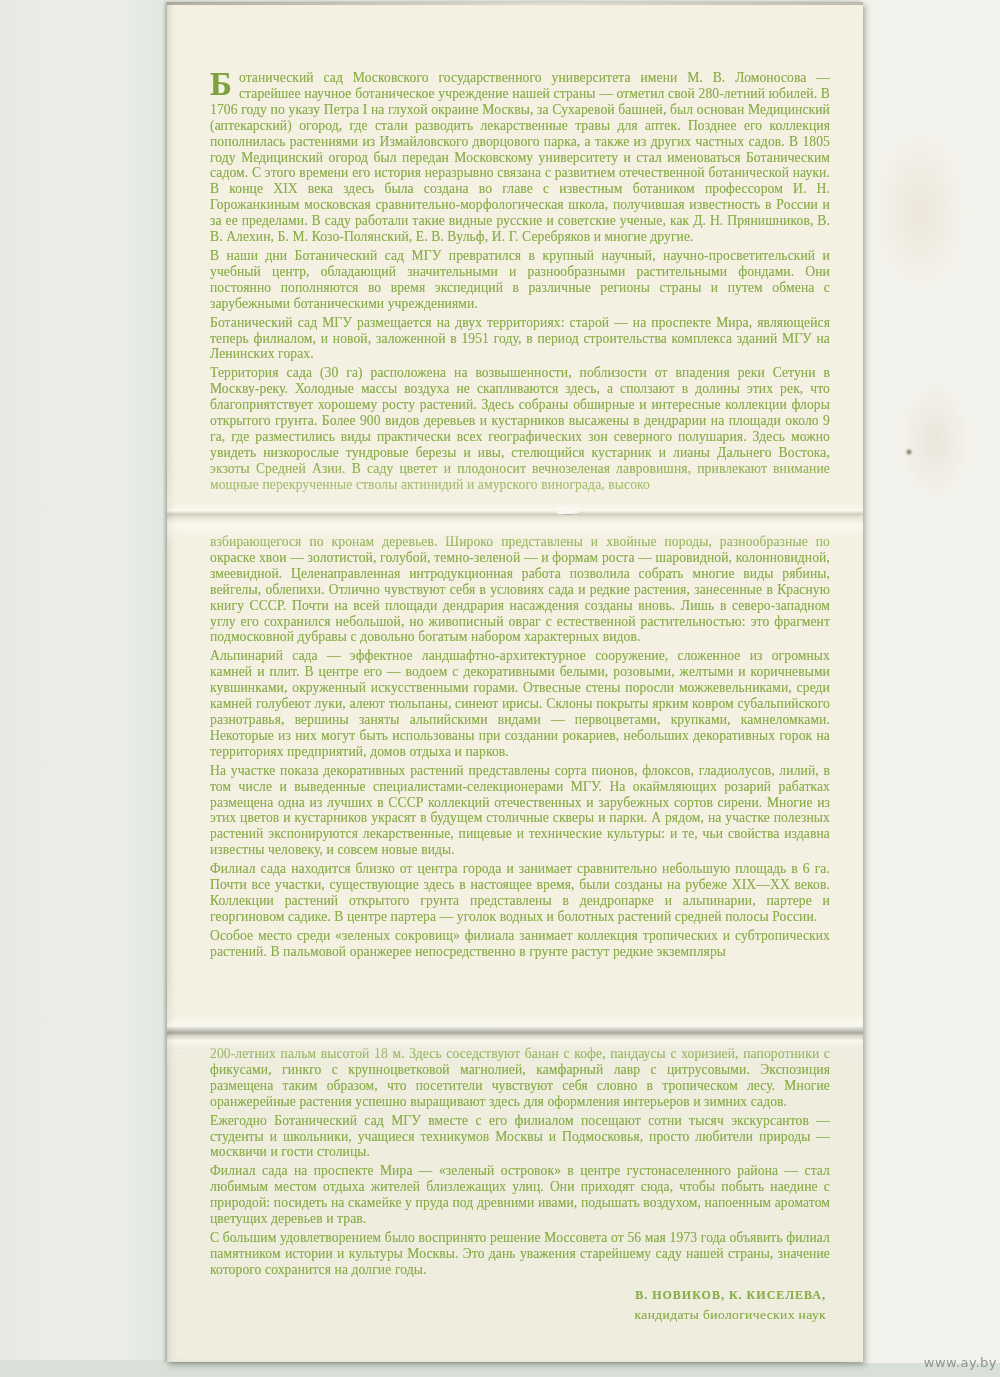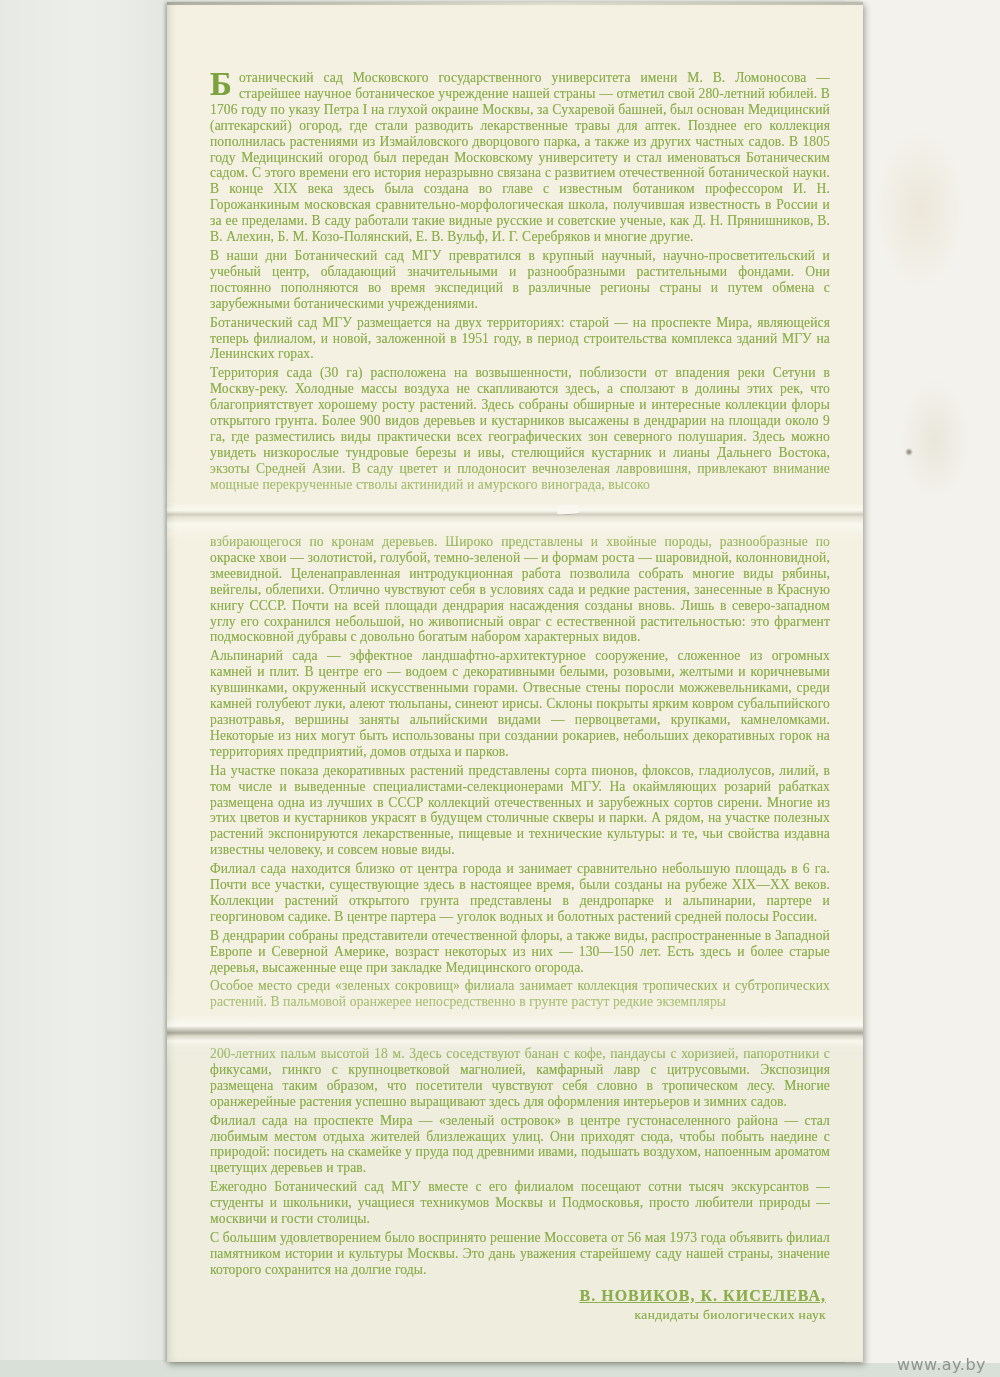--- a/index.html
+++ b/index.html
@@ -92,38 +92,38 @@
   .para { margin: 0 0 3px 0; }
   .dropcap {
     float: left;
     font-size: 33px; line-height: 27px;
     font-weight: bold;
     color: var(--drop-cap-green, #7ba23d);
     padding: 1px 7px 0 0;
   }
 
   .signature { margin-top: 10px; text-align: right; padding-right: 4px; }
-  .sig-names { font-weight: 600; font-size: 16px; letter-spacing: 1px; text-decoration: underline; }
+  .sig-names { font-weight: 600; font-size: 12px; letter-spacing: 1px; }
   .sig-title { font-size: 13.5px; margin-top: 3px; letter-spacing: .4px; }
 
   
   .veil { position: absolute; left: 0; width: 100%; pointer-events: none; }
   .veil-1 { top: 458px; height: 44px;
     background: linear-gradient(180deg, rgba(244,241,226,0), rgba(244,241,226,.45)); }
   .veil-2 { top: 530px; height: 22px;
     background: linear-gradient(180deg, rgba(244,241,226,.35), rgba(244,241,226,0)); }
   .veil-3 { top: 968px; height: 46px;
     background: linear-gradient(180deg, rgba(244,241,226,0), rgba(244,241,226,.42)); }
   .veil-4 { top: 1044px; height: 20px;
     background: linear-gradient(180deg, rgba(238,239,229,.32), rgba(238,239,229,0)); }
 
   .watermark {
-    position: absolute; right: 14px; top: 1355px;
+    position: absolute; right: 3px; top: 1355px;
     font-family: "DejaVu Sans", sans-serif;
-    font-size: 16px; letter-spacing: .5px;
+    font-size: 13px; letter-spacing: .5px;
     color: var(--watermark-gray, #90948f);
   }
 </style>
 </head>
 <body>
 
 <div class="stage">
 
   <div class="scanner-bg-left"></div>
   <div class="scanner-bg-bottom"></div>
@@ -148,31 +148,30 @@
         </div>
     </section>
 
     <section class="textcol textcol2">
       <div>
 
       <p class="para">взбирающегося по кронам деревьев. Широко представлены и хвойные породы, разнообразные по окраске хвои — золотистой, голубой, темно-зеленой — и формам роста — шаровидной, колонновидной, змеевидной. Целенаправленная интродукционная работа позволила собрать многие виды рябины, вейгелы, облепихи. Отлично чувствуют себя в условиях сада и редкие растения, занесенные в Красную книгу СССР. Почти на всей площади дендрария насаждения созданы вновь. Лишь в северо-западном углу его сохранился небольшой, но живописный овраг с естественной растительностью: это фрагмент подмосковной дубравы с довольно богатым набором характерных видов.</p>
           <p class="para">Альпинарий сада — эффектное ландшафтно-архитектурное сооружение, сложенное из огромных камней и плит. В центре его — водоем с декоративными белыми, розовыми, желтыми и коричневыми кувшинками, окруженный искусственными горами. Отвесные стены поросли можжевельниками, среди камней голубеют луки, алеют тюльпаны, синеют ирисы. Склоны покрыты ярким ковром субальпийского разнотравья, вершины заняты альпийскими видами — первоцветами, крупками, камнеломками. Некоторые из них могут быть использованы при создании рокариев, небольших декоративных горок на территориях предприятий, домов отдыха и парков.</p>
           <p class="para">На участке показа декоративных растений представлены сорта пионов, флоксов, гладиолусов, лилий, в том числе и выведенные специалистами-селекционерами МГУ. На окаймляющих розарий рабатках размещена одна из лучших в СССР коллекций отечественных и зарубежных сортов сирени. Многие из этих цветов и кустарников украсят в будущем столичные скверы и парки. А рядом, на участке полезных растений экспонируются лекарственные, пищевые и технические культуры: и те, чьи свойства издавна известны человеку, и совсем новые виды.</p>
           <p class="para">Филиал сада находится близко от центра города и занимает сравнительно небольшую площадь в 6 га. Почти все участки, существующие здесь в настоящее время, были созданы на рубеже XIX—XX веков. Коллекции растений открытого грунта представлены в дендропарке и альпинарии, партере и георгиновом садике. В центре партера — уголок водных и болотных растений средней полосы России.</p>
-          <p class="para">В дендрарии собраны представители отечественной флоры, а также виды, распространенные в Западной Европе и Северной Америке, возраст некоторых из них — 130—150 лет. Есть здесь и более старые деревья, высаженные еще при закладке Медицинского огорода.</p>
           <p class="para">Особое место среди «зеленых сокровищ» филиала занимает коллекция тропических и субтропических растений. В пальмовой оранжерее непосредственно в грунте растут редкие экземпляры</p>
         </div>
     </section>
 
     <section class="textcol textcol3">
       <div>
 
       <p class="para">200-летних пальм высотой 18 м. Здесь соседствуют банан с кофе, пандаусы с хоризией, папоротники с фикусами, гинкго с крупноцветковой магнолией, камфарный лавр с цитрусовыми. Экспозиция размещена таким образом, что посетители чувствуют себя словно в тропическом лесу. Многие оранжерейные растения успешно выращивают здесь для оформления интерьеров и зимних садов.</p>
+          <p class="para">Ежегодно Ботанический сад МГУ вместе с его филиалом посещают сотни тысяч экскурсантов — студенты и школьники, учащиеся техникумов Москвы и Подмосковья, просто любители природы — москвичи и гости столицы.</p>
           <p class="para">Филиал сада на проспекте Мира — «зеленый островок» в центре густонаселенного района — стал любимым местом отдыха жителей близлежащих улиц. Они приходят сюда, чтобы побыть наедине с природой: посидеть на скамейке у пруда под древними ивами, подышать воздухом, напоенным ароматом цветущих деревьев и трав.</p>
-          <p class="para">Ежегодно Ботанический сад МГУ вместе с его филиалом посещают сотни тысяч экскурсантов — студенты и школьники, учащиеся техникумов Москвы и Подмосковья, просто любители природы — москвичи и гости столицы.</p>
           <p class="para">С большим удовлетворением было воспринято решение Моссовета от 56 мая 1973 года объявить филиал памятником истории и культуры Москвы. Это дань уважения старейшему саду нашей страны, значение которого сохранится на долгие годы.</p>
         </div>
       <div class="signature">
         <div class="sig-names">В. НОВИКОВ, К. КИСЕЛЕВА,</div>
         <div class="sig-title">кандидаты биологических наук</div>
       </div>
     </section>
 
     <div class="fold fold1"></div>
     <div class="tear"></div>

